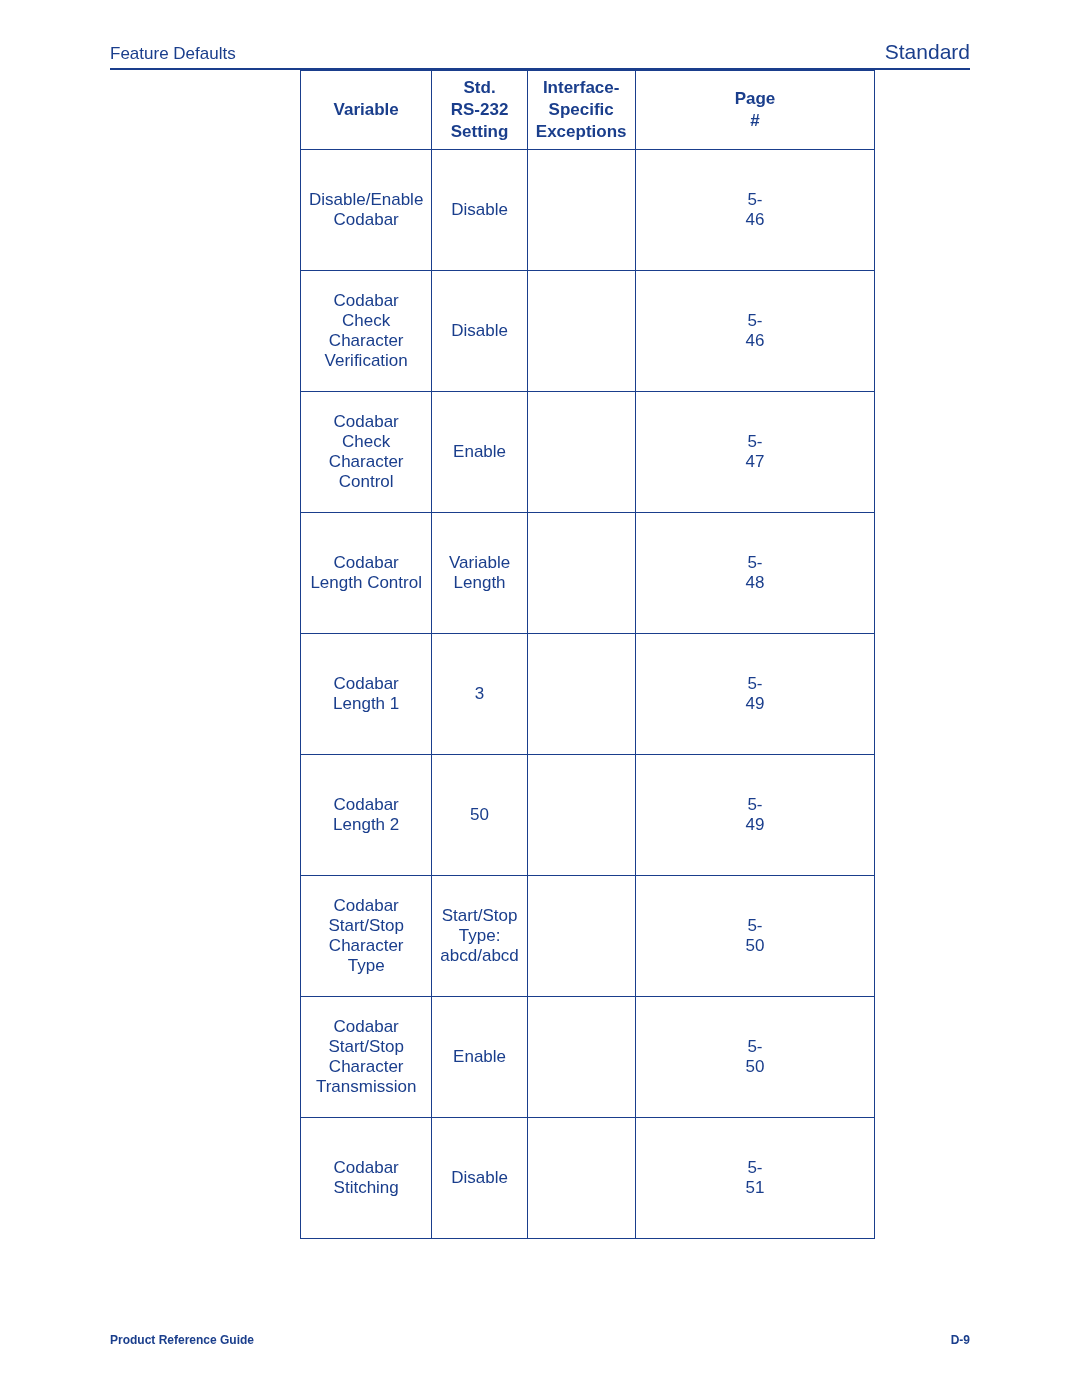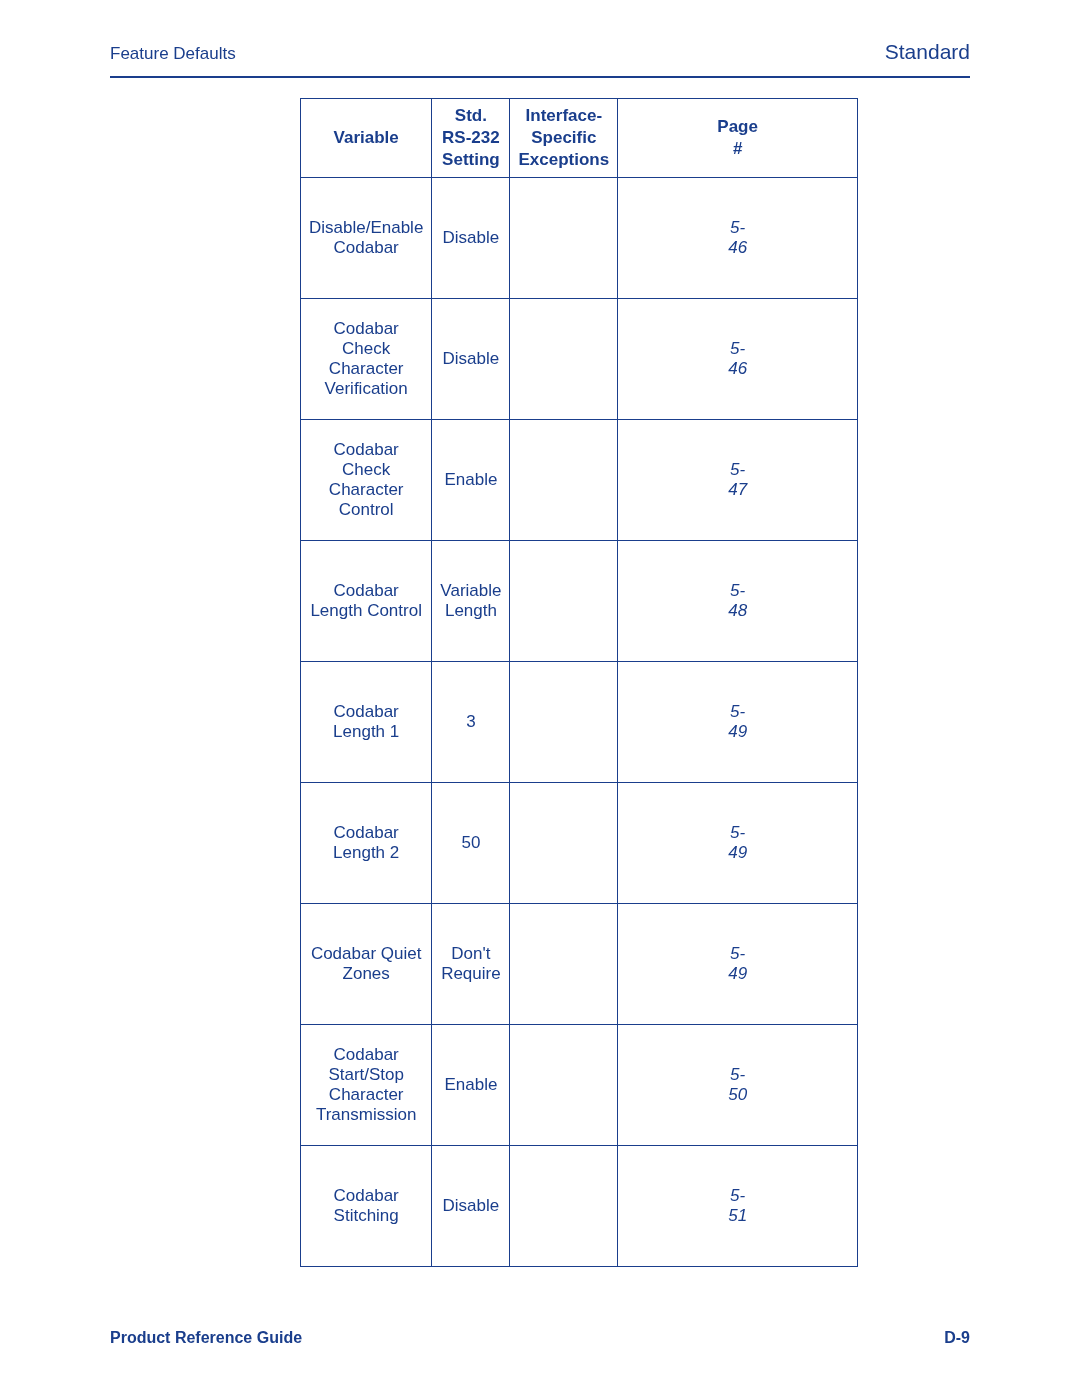--- a/index.html
+++ b/index.html
@@ -11,22 +11,21 @@
     position: relative;
   }
   .page {
     padding: 40px 110px 40px 110px;
   }
   .header {
     display: flex;
     justify-content: space-between;
     align-items: flex-end;
     border-bottom: 2px solid #1a3e8c;
-    padding-bottom: 12px;
-    margin-bottom: 20px;
+    padding-bottom: 4px;
   }
   .header-left {
     color: #1a3e8c;
     font-size: 17px;
   }
   .header-right {
     color: #1a3e8c;
     font-size: 21px;
   }
   .table-wrap {
@@ -45,31 +44,31 @@
     vertical-align: middle;
   }
   th {
     font-weight: bold;
     text-align: center;
     line-height: 1.3;
   }
   td.feature { text-align: center; width: 170px; }
   td.setting { text-align: center; width: 110px; }
   td.exceptions { text-align: center; width: 140px; }
-  td.page { text-align: center; width: 60px; font-style: italic; }
+  td.page { text-align: center; width: 60px; }
   .footer {
     position: absolute;
     bottom: 50px;
     left: 110px;
     right: 110px;
     display: flex;
     justify-content: space-between;
     color: #1a3e8c;
     font-weight: bold;
-    font-size: 16px;
+    font-size: 12px;
   }
 </style>
 </head>
 <body>
 
 <div class="page">
   <div class="header">
     <div class="header-left">Feature Defaults</div>
     <div class="header-right">Standard</div>
   </div>
@@ -115,24 +114,24 @@
             <td class="exceptions"></td>
             <td class="page">5-49</td>
           </tr>
           <tr>
             <td class="feature">Codabar Length 2</td>
             <td class="setting">50</td>
             <td class="exceptions"></td>
             <td class="page">5-49</td>
           </tr>
           <tr>
-            <td class="feature">Codabar Quiet Zones</td>
-            <td class="setting">Don't Require</td>
+            <td class="feature">Codabar Start/Stop Character Type</td>
+            <td class="setting">Start/Stop Type: abcd/abcd</td>
             <td class="exceptions"></td>
-            <td class="page">5-49</td>
+            <td class="page">5-50</td>
           </tr>
           <tr>
             <td class="feature">Codabar Start/Stop Character Transmission</td>
             <td class="setting">Enable</td>
             <td class="exceptions"></td>
             <td class="page">5-50</td>
           </tr>
           <tr>
             <td class="feature">Codabar Stitching</td>
             <td class="setting">Disable</td>

